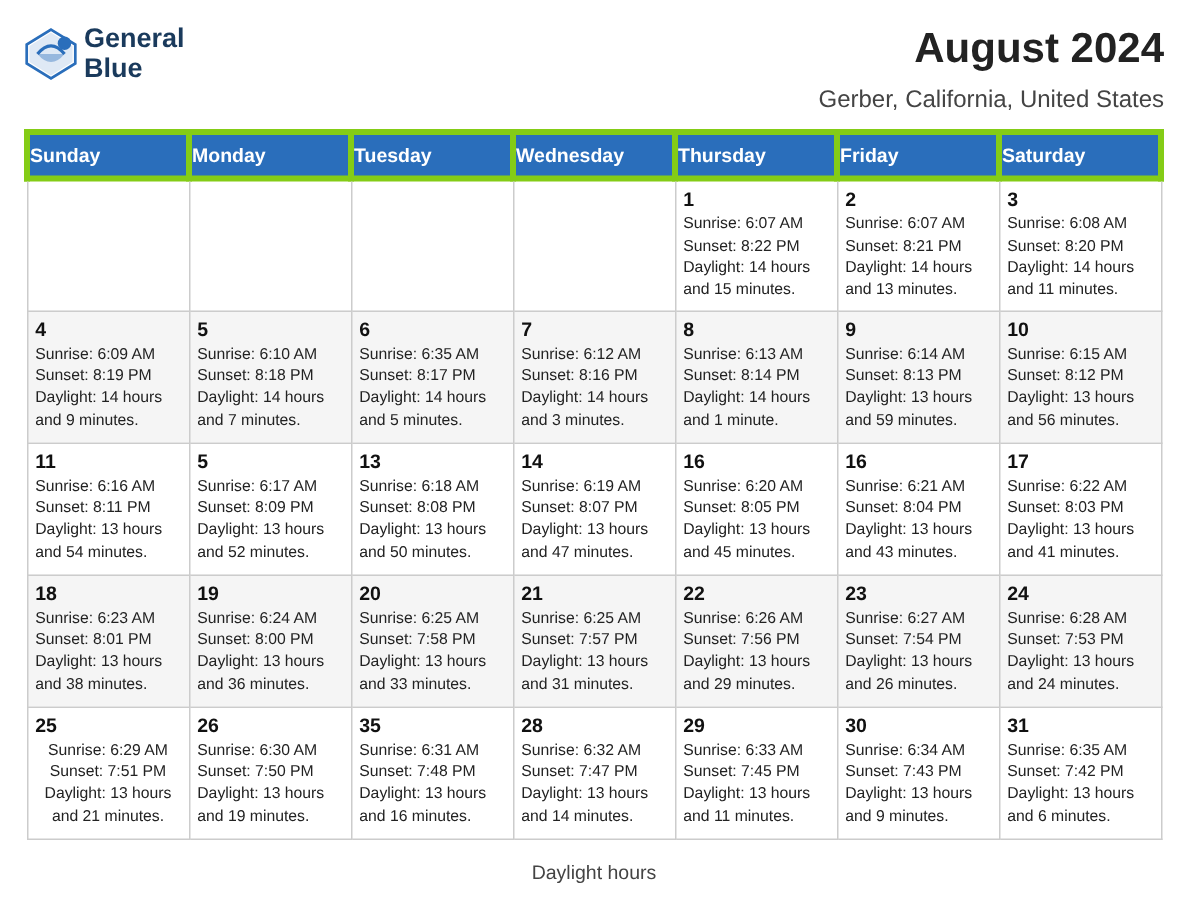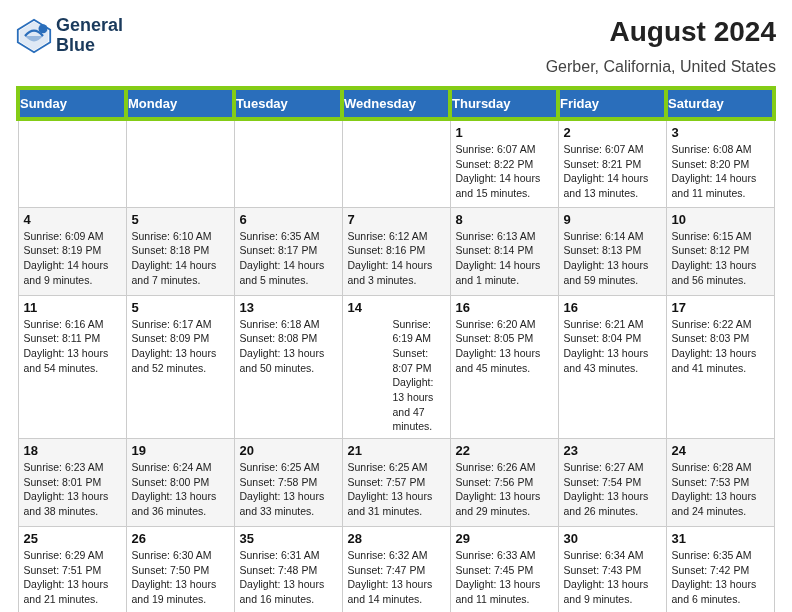--- a/index.html
+++ b/index.html
@@ -230,21 +230,21 @@
           </td>
           <td>
             <div class="day-number">13</div>
             <div class="day-info" style="white-space: pre-line;">Sunrise: 6:18 AM
 Sunset: 8:08 PM
 Daylight: 13 hours
 and 50 minutes.</div>
           </td>
           <td>
             <div class="day-number">14</div>
-            <div class="day-info" style="white-space: pre-line; margin-left: 45px;">Sunrise: 6:19 AM
+            <div class="day-info" style="white-space: pre-line;">Sunrise: 6:19 AM
 Sunset: 8:07 PM
 Daylight: 13 hours
 and 47 minutes.</div>
           </td>
           <td>
             <div class="day-number">16</div>
             <div class="day-info" style="white-space: pre-line;">Sunrise: 6:20 AM
 Sunset: 8:05 PM
 Daylight: 13 hours
 and 45 minutes.</div>
@@ -311,21 +311,21 @@
             <div class="day-number">24</div>
             <div class="day-info" style="white-space: pre-line;">Sunrise: 6:28 AM
 Sunset: 7:53 PM
 Daylight: 13 hours
 and 24 minutes.</div>
           </td>
         </tr>
         <tr>
           <td>
             <div class="day-number">25</div>
-            <div class="day-info" style="white-space: pre-line;">Sunrise: 6:29 AM
+            <div class="day-info" style="white-space: pre-line; text-align: center;">Sunrise: 6:29 AM
 Sunset: 7:51 PM
 Daylight: 13 hours
 and 21 minutes.</div>
           </td>
           <td>
             <div class="day-number">26</div>
             <div class="day-info" style="white-space: pre-line;">Sunrise: 6:30 AM
 Sunset: 7:50 PM
 Daylight: 13 hours
 and 19 minutes.</div>

